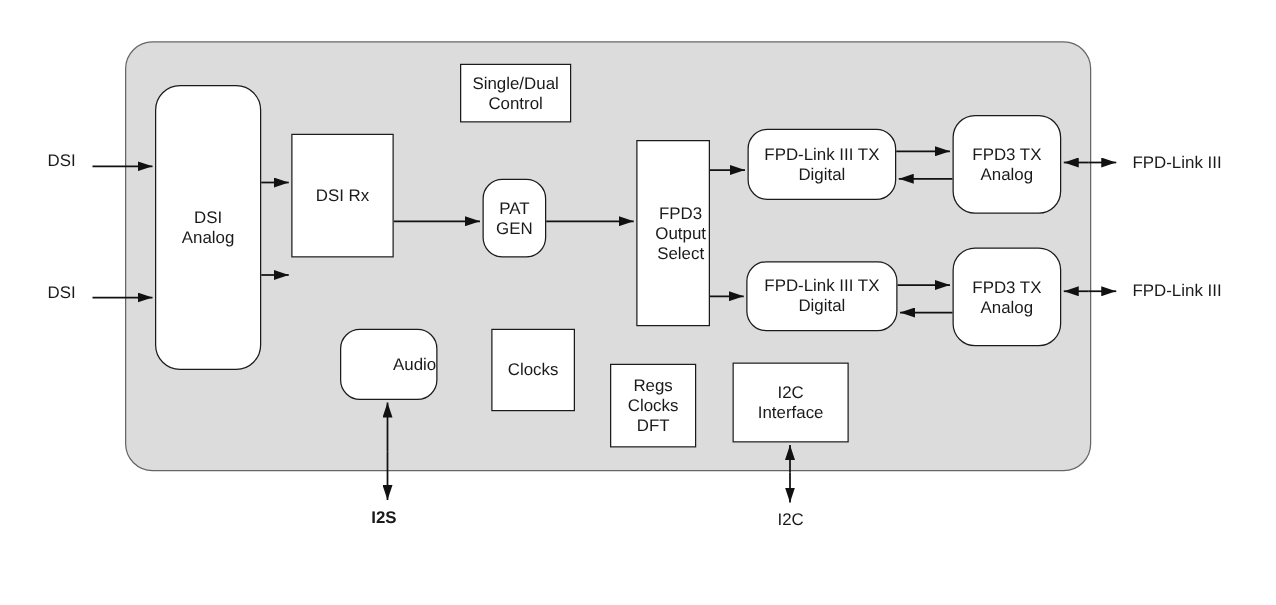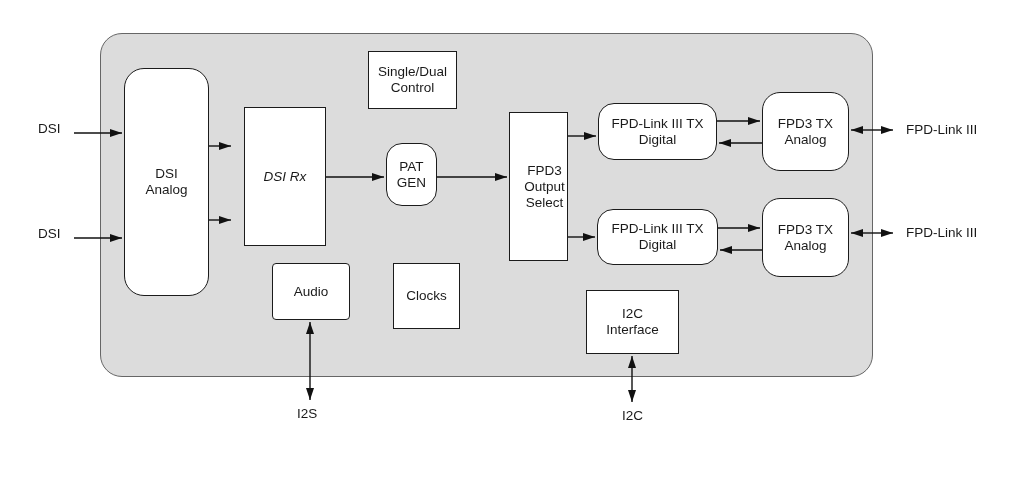--- a/index.html
+++ b/index.html
@@ -47,38 +47,38 @@
   }
   .blabel { white-space: pre-line; }
   .iolabel {
     position: absolute;
     font-size: 13.5px;
     line-height: 15px;
     white-space: nowrap;
   }
   
   .b-dsi-analog        { left:124px; top:68px;  width:85px;  height:228px; border-radius:20px; }
-  .b-dsi-rx            { left:244px; top:107px; width:82px;  height:139px;font-style:italic; }
-  .b-single-dual       { left:368px; top:51px;  width:89px;  height:58px;  }
+  .b-dsi-rx            { left:233px; top:107px; width:82px;  height:99px; }
+  .b-single-dual       { left:368px; top:51px;  width:89px;  height:47px;  }
   .b-pat-gen           { left:386px; top:143px; width:51px;  height:63px;  border-radius:16px; }
   .b-output-select     { left:509px; top:112px; width:59px;  height:149px;padding-left:12px; }
   .b-tx-digital-1      { left:598px; top:103px; width:119px; height:57px;  border-radius:16px; }
   .b-tx-analog-1       { left:762px; top:92px;  width:87px;  height:79px;  border-radius:18px; }
   .b-tx-digital-2      { left:597px; top:209px; width:121px; height:56px;  border-radius:16px; }
   .b-tx-analog-2       { left:762px; top:198px; width:87px;  height:79px;  border-radius:18px; }
-  .b-audio             { left:272px; top:263px; width:78px;  height:57px;  border-radius:4px; }
+  .b-audio             { left:272px; top:263px; width:78px;  height:57px;  border-radius:16px;justify-content:flex-end; }
   .b-config            { left:393px; top:263px; width:67px;  height:66px;  }
   .b-regs              { left:488px; top:291px; width:69px;  height:67px;  }
   .b-i2c-interface     { left:586px; top:290px; width:93px;  height:64px;  }
   
   .l-dsi-top           { left:38px;  top:121px; }
   .l-dsi-bottom        { left:38px;  top:226px; }
   .l-fpd-top           { left:906px; top:122px; }
   .l-fpd-bottom        { left:906px; top:225px; }
-  .l-i2s               { left:297px; top:406px; }
+  .l-i2s               { left:297px; top:406px;font-weight:bold; }
   .l-i2c               { left:622px; top:408px; }
 </style>
 </head>
 <body>
 
 <div id="canvas">
 
   <div class="chip"></div>
 
   <svg class="wires" width="1021" height="484" viewBox="0 0 1021 484">
@@ -144,20 +144,25 @@
   <div class="block b-tx-analog-2">
     <span class="blabel">FPD3 TX
 Analog</span>
   </div>
   <div class="block b-audio">
     <span class="blabel">Audio</span>
   </div>
   <div class="block b-config">
     <span class="blabel">Clocks</span>
   </div>
+  <div class="block b-regs">
+    <span class="blabel">Regs
+Clocks
+DFT</span>
+  </div>
   <div class="block b-i2c-interface">
     <span class="blabel">I2C
 Interface</span>
   </div>
 
   <div class="iolabel l-dsi-top">DSI</div>
   <div class="iolabel l-dsi-bottom">DSI</div>
   <div class="iolabel l-fpd-top">FPD-Link III</div>
   <div class="iolabel l-fpd-bottom">FPD-Link III</div>
   <div class="iolabel l-i2s">I2S</div>

